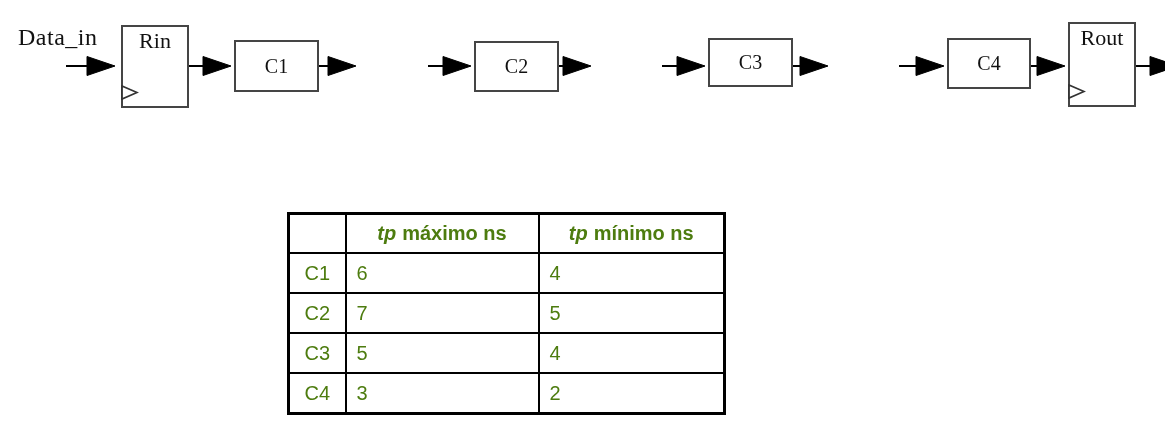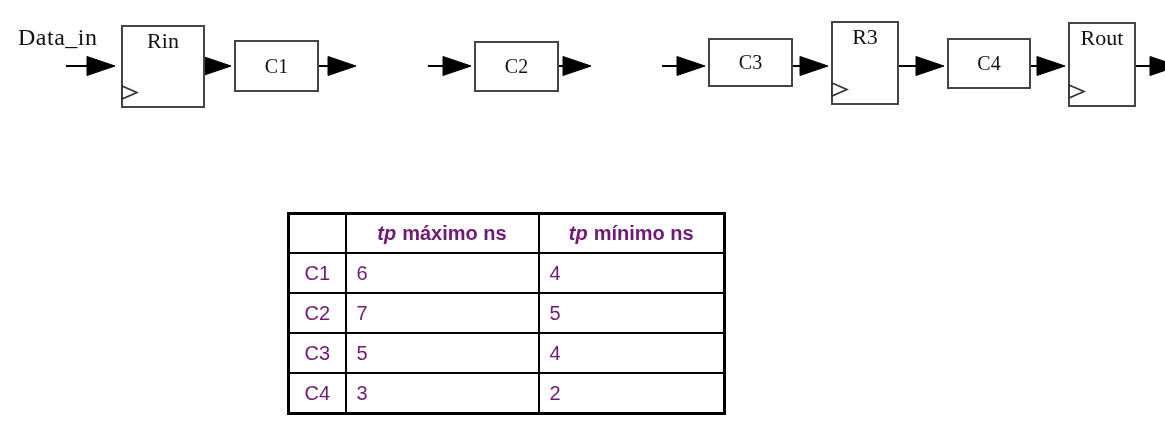--- a/index.html
+++ b/index.html
@@ -37,21 +37,21 @@
     position:absolute;left:2px;top:24px;
     font-size:24px;color:#111;
     letter-spacing:0.5px;
   }
   
   .delay-table{
     position:absolute;left:287px;top:212px;
     border-collapse:collapse;
     table-layout:fixed;
     font-family:"Liberation Sans", sans-serif;
-    font-size:20px;color:#701a75;
+    font-size:20px;color:#4d7c0f;
     border:3px solid #000;
   }
   .delay-table th,.delay-table td{
     border:2px solid #000;
     padding:0;
     background:#fff;
     overflow:hidden;
   }
   .delay-table th{height:37px;font-weight:bold;text-align:center;}
   .delay-table td{height:38px;}
@@ -107,47 +107,41 @@
       <g>
         <line x1="1015" y1="66" x2="1042" y2="66"></line>
         <polygon points="1049,66 1021,56.5 1021,75.5"></polygon>
       </g>
       <g>
         <line x1="1120" y1="66" x2="1155" y2="66"></line>
         <polygon points="1162,66 1134,56.5 1134,75.5"></polygon>
       </g>
     </svg>
 
-    <div class="box reg" style="left:105px;top:25px;width:84px;height:83px">
+    <div class="box reg" style="left:105px;top:25px;width:68px;height:83px">
       <div class="reg-label">Rin</div>
       <svg class="clk" viewBox="0 0 18 15">
           <polygon points="1,1 16,7.5 1,14"></polygon>
         </svg>
     </div>
 
     <div class="box comb" style="left:218px;top:40px;width:85px;height:52px">
       <div class="comb-label">C1</div>
     </div>
 
 
     <div class="box comb" style="left:458px;top:41px;width:85px;height:51px">
       <div class="comb-label">C2</div>
     </div>
 
 
     <div class="box comb" style="left:692px;top:38px;width:85px;height:49px">
       <div class="comb-label">C3</div>
     </div>
 
-    <div class="box reg" style="left:815px;top:21px;width:68px;height:84px">
-      <div class="reg-label">R3</div>
-      <svg class="clk" viewBox="0 0 18 15">
-          <polygon points="1,1 16,7.5 1,14"></polygon>
-        </svg>
-    </div>
 
     <div class="box comb" style="left:931px;top:38px;width:84px;height:51px">
       <div class="comb-label">C4</div>
     </div>
 
     <div class="box reg" style="left:1052px;top:22px;width:68px;height:85px">
       <div class="reg-label">Rout</div>
       <svg class="clk" viewBox="0 0 18 15">
           <polygon points="1,1 16,7.5 1,14"></polygon>
         </svg>

